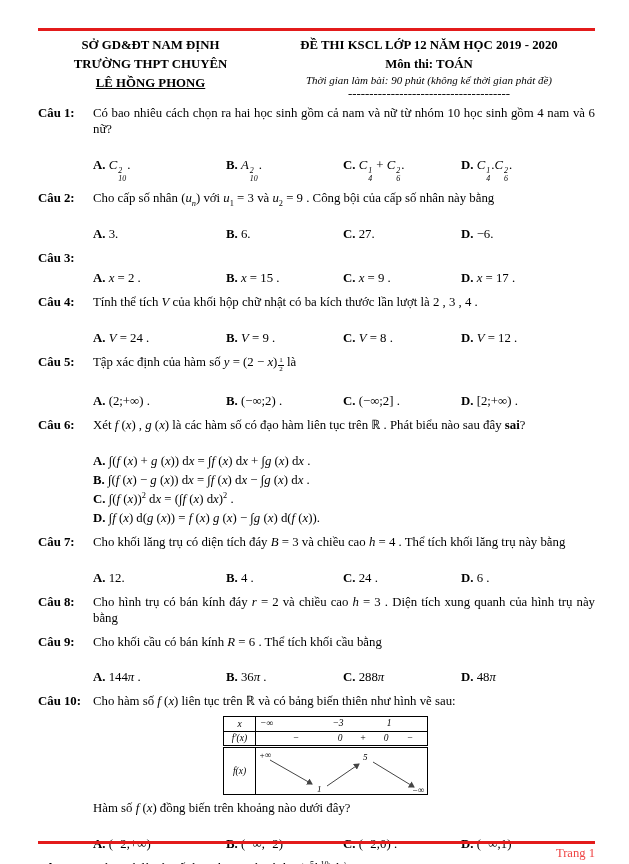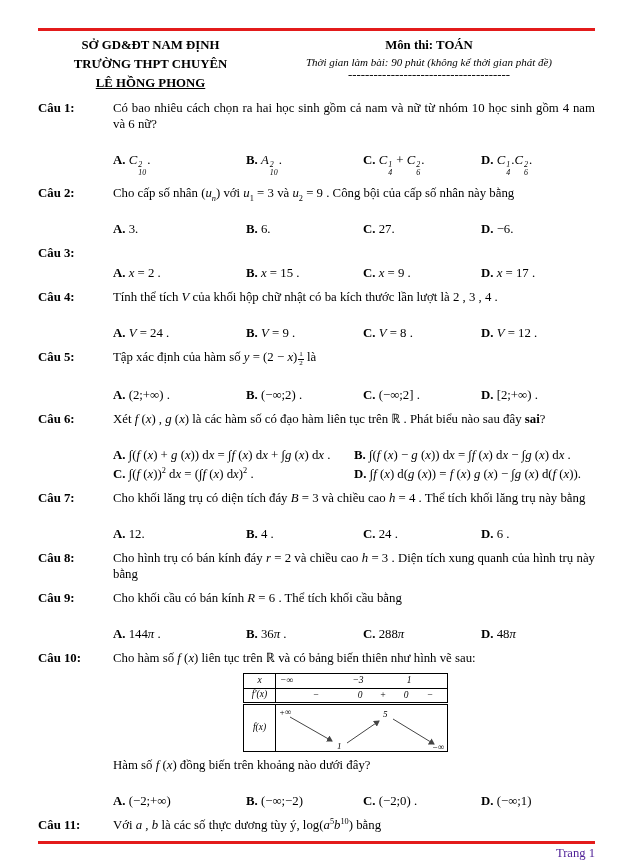--- a/index.html
+++ b/index.html
@@ -14,25 +14,25 @@
 
   .header { display:flex; margin-top:5px; margin-bottom:7px; }
   .header-left { width:225px; text-align:center; font-weight:bold; line-height:1.5; }
   .header-right { flex:1; text-align:center; line-height:1.45; }
   .header-right .title { font-weight:bold; }
   .header-right .subject { font-weight:bold; }
   .header-right .duration { font-style:italic; font-size:11px; }
   .header-right .dashes { letter-spacing:0px; line-height:0.8; }
   .school2 { text-decoration:underline; }
 
-  .q { display:grid; grid-template-columns:55px 1fr; margin-bottom:8px;gap:20px; }
+  .q { display:grid; grid-template-columns:55px 1fr; margin-bottom:8px; }
   .q-label { font-weight:bold; }
   .q-text { text-align:justify; }
   .opts { display:grid; grid-template-columns:133px 117px 118px 1fr; margin-top:20px; }
-  .opts.stack { grid-template-columns:1fr 1fr; row-gap:3px; }
+  .opts.stack { grid-template-columns:1fr; row-gap:3px; }
   .ol { font-weight:bold; }
   .opt { white-space:nowrap; }
 
   sub, sup { font-size:0.65em; line-height:0; }
   cstack { display:inline-flex; flex-direction:column; align-items:flex-start;
            font-size:0.62em; line-height:1.05; vertical-align:-0.45em; margin:0 1px 0 1px; font-style:italic;}
   vfrac { display:inline-flex; flex-direction:column; align-items:center;
           font-size:0.55em; line-height:1.1; vertical-align:0.6em; margin-left:1px;}
   vfrac vd { border-top:1px solid #000; padding:0 1px; }
 
@@ -60,20 +60,21 @@
 
   <div class="rule-double" style="border-top-color: rgb(227, 27, 27); border-bottom-color: rgb(227, 27, 27);"></div>
 
   <div class="header">
     <div class="header-left">
       <div>SỞ GD&amp;ĐT NAM ĐỊNH</div>
       <div>TRƯỜNG THPT CHUYÊN</div>
       <div class="school2">LÊ HỒNG PHONG</div>
     </div>
     <div class="header-right">
+      <div class="title">ĐỀ THI KSCL LỚP 12 NĂM HỌC 2019 - 2020</div>
       <div class="subject">Môn thi: TOÁN</div>
       <div class="duration">Thời gian làm bài: 90 phút (không kể thời gian phát đề)</div>
       <div class="dashes">--------------------------------------</div>
     </div>
   </div>
 
   <div>
       <div class="q">
         <div class="q-label">Câu 1:</div>
         <div class="q-body">
@@ -255,16 +256,16 @@
       <div class="q">
         <div class="q-label">Câu 11:</div>
         <div class="q-body">
           <div class="q-text">Với <i>a</i> , <i>b</i> là các số thực dương tùy ý, log(<i>a</i><sup>5</sup><i>b</i><sup>10</sup>) bằng</div>
         </div>
       </div>
     </div>
 
   <div class="footer">
     <div class="rule-double bottom" style="border-top-color: rgb(227, 27, 27); border-bottom-color: rgb(227, 27, 27);"></div>
-    <div class="page-num" style="color: #4c1d95;">Trang 1</div>
+    <div class="page-num" style="color: #ef4444;">Trang 1</div>
   </div>
 
 </div>
 
 </body></html>

